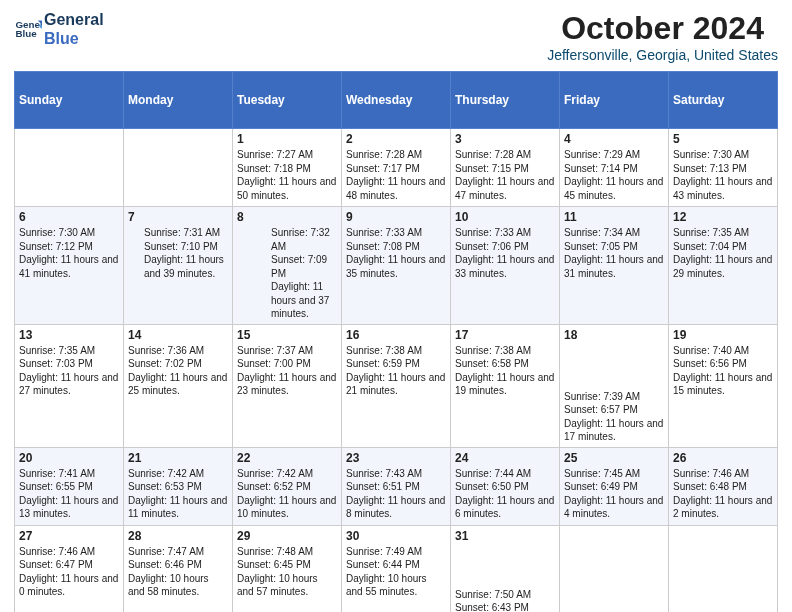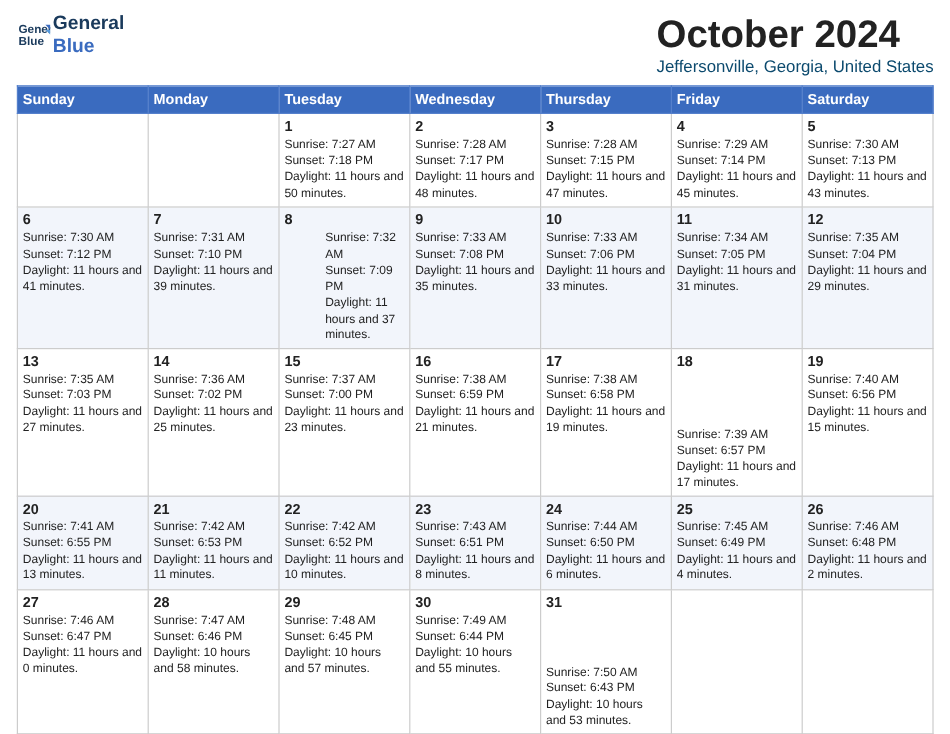--- a/index.html
+++ b/index.html
@@ -23,42 +23,42 @@
     .logo {
       display: flex;
       align-items: center;
     }
     .logo-icon {
       width: 28px;
       height: 28px;
       margin-right: 2px;
     }
     .title-block {
-      text-align: left;
+      text-align: center;
     }
     .month-title {
       font-size: 32px;
       font-weight: bold;
       color: #222;
     }
     .location {
       font-size: 14px;
       color: #0c4a6e;
     }
     table {
       width: 100%;
       border-collapse: collapse;
       table-layout: fixed;
     }
     thead tr th {
       background: #3a6bbf;
       color: #fff;
       font-size: 12px;
       font-weight: bold;
-      padding: 4px 4px;
+      padding: 21px 4px;
       border: 1px solid #5580cc;
       text-align: left;
     }
     tbody tr td {
       border: 1px solid #ccc;
       vertical-align: top;
       padding: 3px 4px;
       font-size: 10px;
       color: #222;
       height: 78px;
@@ -151,21 +151,21 @@
         </tr>
         <tr>
           <td>
             <span class="day-num">6</span>
             <div class="cell-text" style="white-space: pre-line;">Sunrise: 7:30 AM
 Sunset: 7:12 PM
 Daylight: 11 hours and 41 minutes.</div>
           </td>
           <td>
             <span class="day-num">7</span>
-            <div class="cell-text" style="white-space: pre-line;">Sunrise: 7:31 AM
+            <div class="cell-text" style="white-space: pre-line; margin-left: 16px;">Sunrise: 7:31 AM
 Sunset: 7:10 PM
 Daylight: 11 hours and 39 minutes.</div>
           </td>
           <td>
             <span class="day-num">8</span>
             <div class="cell-text" style="white-space: pre-line; margin-left: 34px;">Sunrise: 7:32 AM
 Sunset: 7:09 PM
 Daylight: 11 hours and 37 minutes.</div>
           </td>
           <td>

